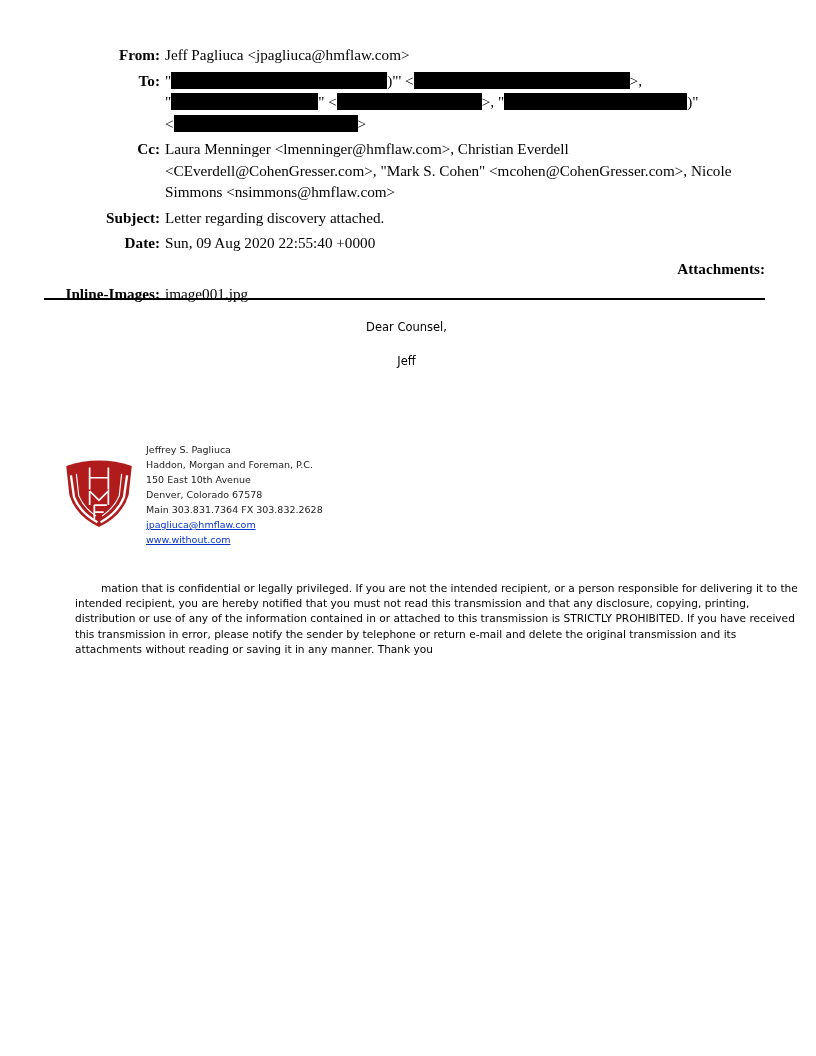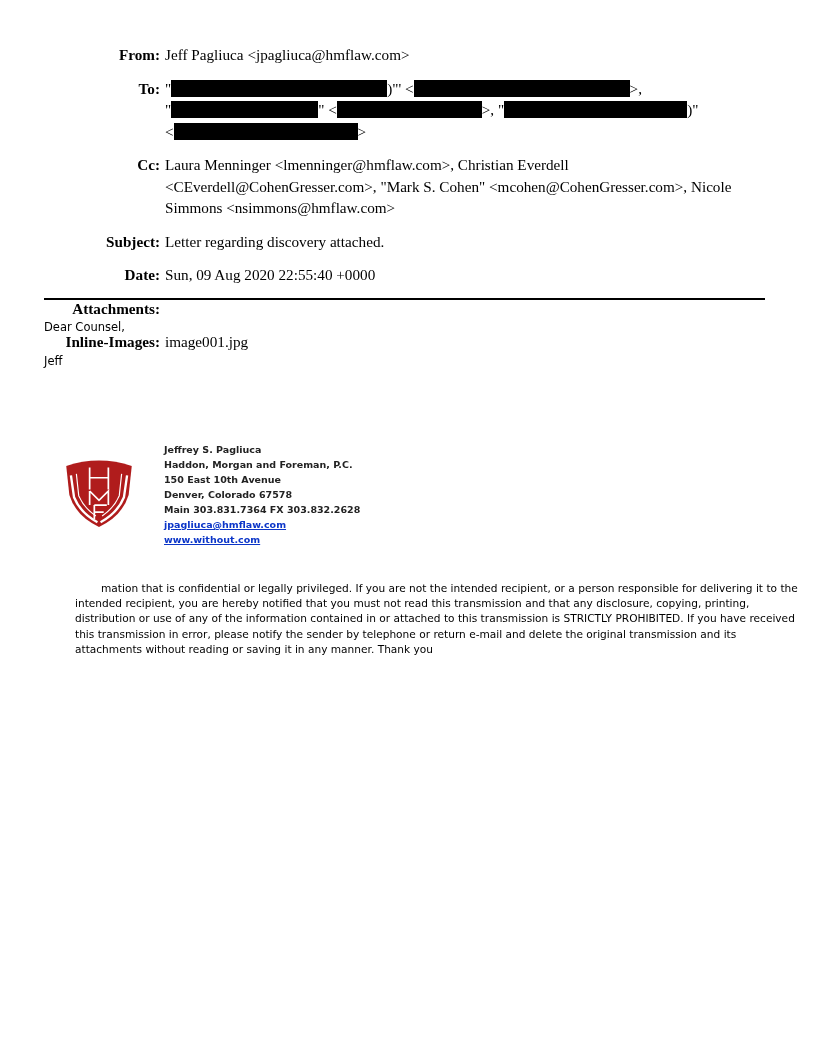--- a/index.html
+++ b/index.html
@@ -2,39 +2,39 @@
 <html><head>
   <meta charset="utf-8">
   <style>
     html, body { margin: 0; padding: 0; background: #ffffff; }
     body { width: 816px; height: 1056px; position: relative; overflow: hidden; color: #000; }
 
     .header {
       position: absolute; left: 40px; top: 44px; width: 730px;
       font-family: "Liberation Serif", serif; font-size: 15.2px; line-height: 21.5px;
     }
-    .hrow { display: flex; }
-    .hrow + .hrow { margin-top: 12px; }
+    .hrow { display: flex; justify-content: flex-end; }
+    .hrow + .hrow { margin-top: 4px; }
     .hlabel { width: 120px; text-align: right; font-weight: bold; padding-right: 5px; flex-shrink: 0; white-space: nowrap; }
     .hval { flex: 1; }
     .redact { display: inline-block; background: #000; height: 17px; vertical-align: -3px; }
 
     .rule { position: absolute; left: 44px; top: 298px; width: 721px; height: 2px; background: #000; }
 
     .body-text {
       position: absolute; left: 44px; top: 320px; width: 725px;
       font-family: "DejaVu Sans", sans-serif; font-size: 11.5px; line-height: 15px;
     }
-    .body-text p { margin: 0 0 19px 0; }
+    .body-text p { margin: 0 0 19px 0; text-align: center; }
 
     .sig { position: absolute; left: 60px; top: 442px; display: flex; }
     .logo { width: 78px; height: 78px; margin-top: 10px; }
     .sig-lines {
-      margin-left: 26px;
-      font-family: "DejaVu Sans", sans-serif; font-size: 9.5px; font-weight: bold; line-height: 15px;
+      margin-left: 8px;
+      font-family: "DejaVu Sans", sans-serif; font-size: 9.5px; font-weight: normal; line-height: 15px;
       color: #222;
     }
     .sig-lines a { color: #0b35c8; text-decoration: underline; }
 
     .disclaimer {
       position: absolute; left: 44px; top: 581px; width: 725px;
       font-family: "DejaVu Sans", sans-serif; font-size: 10.6px; line-height: 15.2px;
       text-indent: 26px;
       margin-left: 31px;
     }

